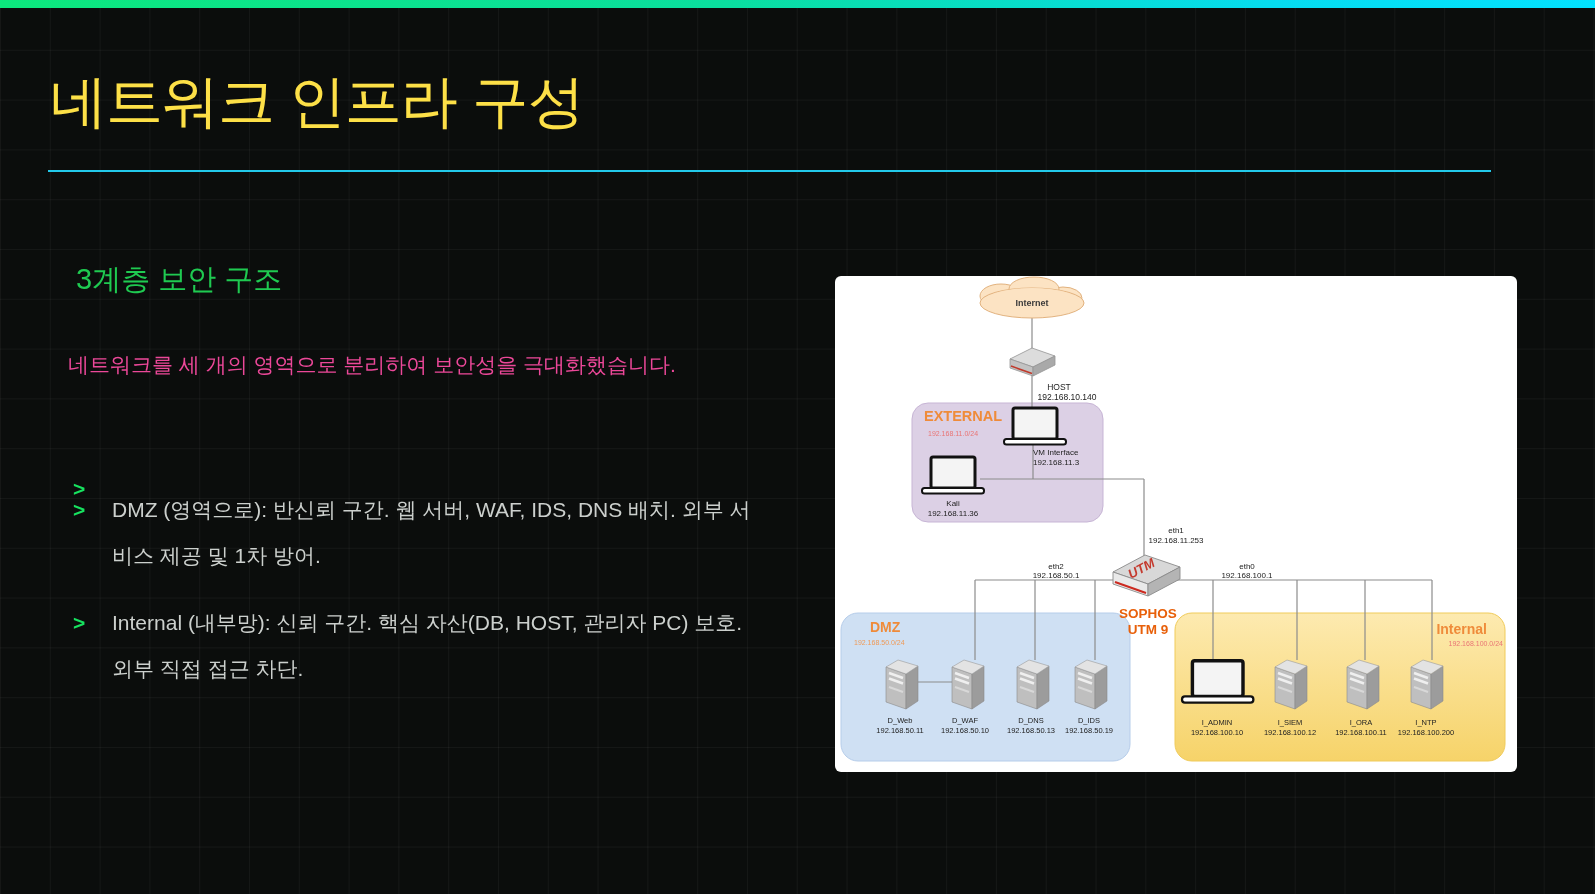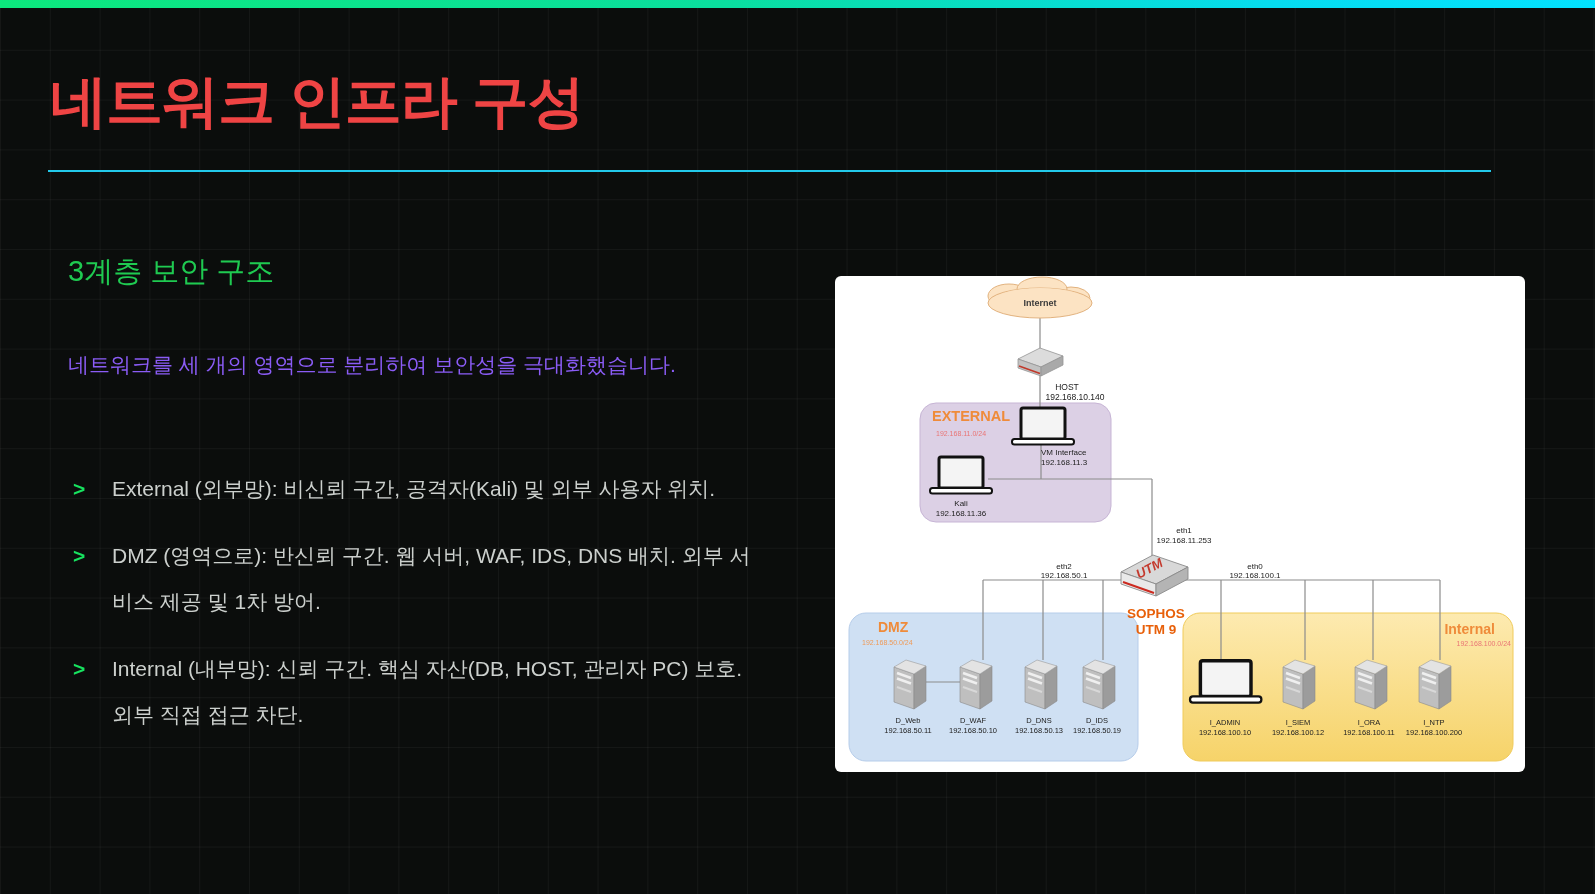--- a/index.html
+++ b/index.html
@@ -7,48 +7,47 @@
     width:1595px;height:894px;position:relative;overflow:hidden;
     background-color:#0b0d0c;
     background-image:
       linear-gradient(rgba(255,255,255,0.045) 1px, transparent 1px),
       linear-gradient(90deg, rgba(255,255,255,0.045) 1px, transparent 1px);
     background-size:49.8px 49.8px;
     font-family:"Liberation Sans","DejaVu Sans",sans-serif;
   }
   .topbar{position:absolute;left:0;top:0;width:1595px;height:8px;
     background:linear-gradient(90deg,#0ce87d 0%,#0adf9e 45%,#06dcf0 80%,#03e2ff 100%);}
-  .title{position:absolute;left:50px;top:64px;font-size:57px;font-weight:700;
-    color:#ef4444;letter-spacing:-1px;margin:0;}
+  .title{position:absolute;left:50px;top:64px;font-size:57px;font-weight:400;
+    color:#fde047;letter-spacing:-1px;margin:0;}
   .divider{position:absolute;left:48px;top:170px;width:1443px;height:2px;background:#22c9ea;}
-  .subtitle{position:absolute;left:68px;top:252px;font-size:29px;font-weight:400;color:#1fca51;margin:0;}
-  .intro{position:absolute;left:68px;top:350px;width:700px;font-size:21px;color:#8b5cf6;margin:0;line-height:30px;}
+  .subtitle{position:absolute;left:68px;top:252px;font-size:29px;font-weight:400;color:#1fca51;margin:8px;}
+  .intro{position:absolute;left:68px;top:350px;width:700px;font-size:21px;color:#ec4899;margin:0;line-height:30px;}
   .bullets{position:absolute;left:68px;top:466px;width:690px;margin:0;padding:0;list-style:none;}
   .bullets li{position:relative;padding-left:44px;font-size:21px;line-height:46px;color:#ccd0cd;margin-bottom:21px;}
   .bullets .marker{position:absolute;left:5px;top:0;color:#17e25f;font-weight:bold;}
   .diagram-panel{position:absolute;left:835px;top:276px;width:682px;height:496px;
-    background:#ffffff;border-radius:6px;padding-left:8px;}
+    background:#ffffff;border-radius:6px;}
   .diagram-panel svg{display:block;}
   svg text{font-family:"Liberation Sans","DejaVu Sans",sans-serif;}
 </style>
 </head>
 <body>
 
 <div class="topbar"></div>
 
 <h1 class="title">네트워크 인프라 구성</h1>
 <div class="divider"></div>
 
 <h2 class="subtitle">3계층 보안 구조</h2>
 <p class="intro">네트워크를 세 개의 영역으로 분리하여 보안성을 극대화했습니다.</p>
 
 <ul class="bullets">
   <li>
     <span class="marker">&gt;</span>
-    <span>External (외부망): 비신뢰 구간, 공격자(Kali) 및 외부 사용자 위치.</span>
   </li>
   <li>
     <span class="marker">&gt;</span>
     <span>DMZ (영역으로): 반신뢰 구간. 웹 서버, WAF, IDS, DNS 배치. 외부 서비스 제공 및 1차 방어.</span>
   </li>
   <li>
     <span class="marker">&gt;</span>
     <span>Internal (내부망): 신뢰 구간. 핵심 자산(DB, HOST, 관리자 PC) 보호. 외부 직접 접근 차단.</span>
   </li>
 </ul>

